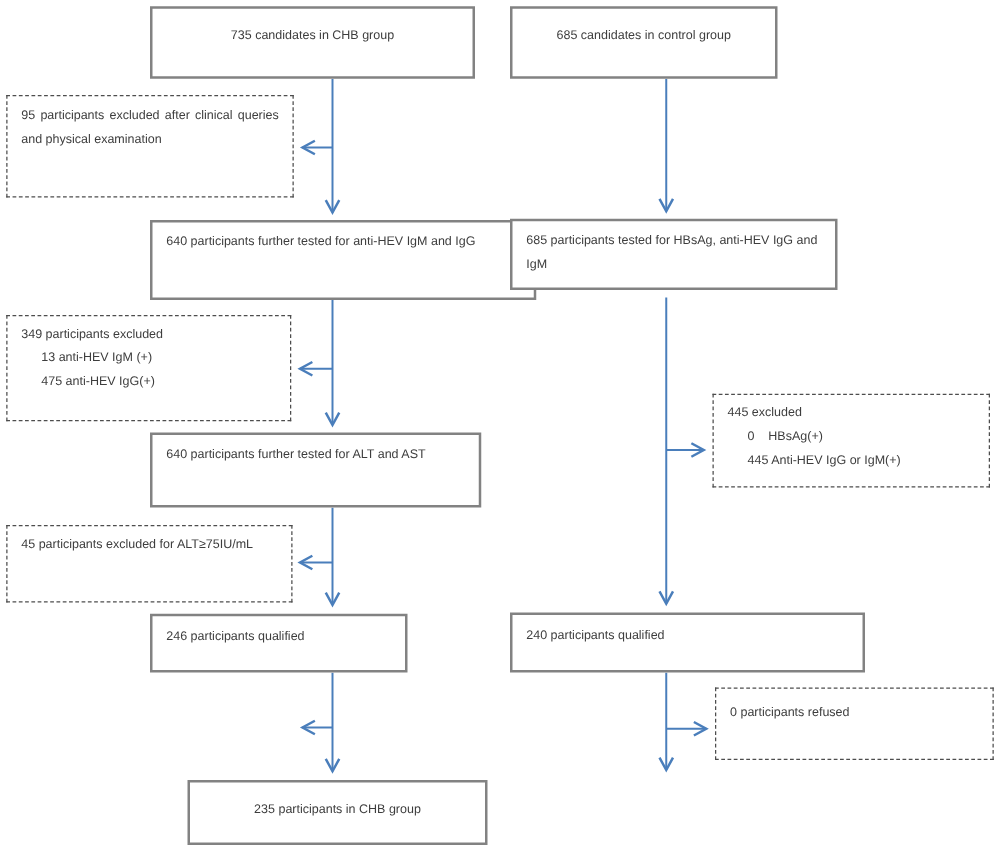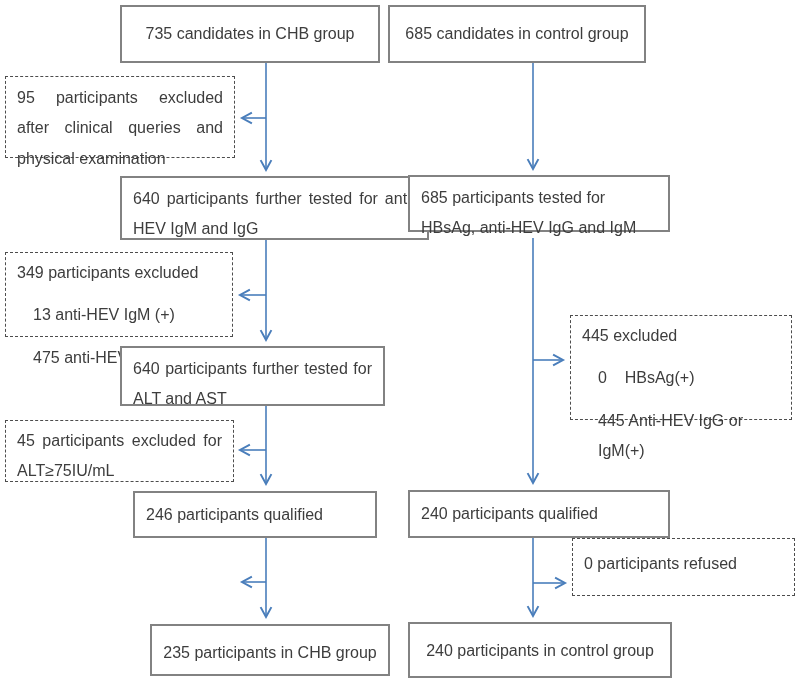--- a/index.html
+++ b/index.html
@@ -6,28 +6,28 @@
   .stage{
     position:relative;width:800px;height:681px;background:#ffffff;overflow:hidden;
     font-family:"Liberation Sans","DejaVu Sans",sans-serif;
     color:var(--text,#3d3d3d);
   }
   .arrow-layer{position:absolute;left:0;top:0;width:800px;height:681px;pointer-events:none;}
   .arrow{stroke:var(--arrow,#4A7EBB);stroke-width:1.6;fill:none;}
   .box{
     position:absolute;box-sizing:border-box;background:#ffffff;
     border:2px solid var(--solid-border,#828282);
-    font-size:16px;line-height:1.9;padding:8px 11px;
+    font-size:10px;line-height:1.9;padding:8px 11px;
   }
   .box.dashed{border:1px dashed var(--dashed-border,#4d4d4d);}
   .box.center{text-align:center;}
   .box.justify{text-align:justify;}
   .box.pad-top{padding-top:12px;}
   .line{white-space:pre-wrap;}
-  .line.indent{padding-left:16px;margin-top:12px;}
+  .line.indent{padding-left:16px;}
 </style>
 </head>
 <body>
 
 <div class="stage">
 
   <svg class="arrow-layer" width="800" height="681" viewBox="0 0 800 681" aria-hidden="true">
     <defs>
       <marker id="ah" viewBox="0 0 8 8" refX="6.5" refY="4" markerWidth="9" markerHeight="9" orient="auto-start-reverse">
         <path d="M1,1 L6.5,4 L1,7" fill="none" stroke="#4A7EBB" stroke-width="1.1"></path>
@@ -57,34 +57,33 @@
   <div class="box dashed" style="left:5px;top:252px;width:228px;height:85px;padding-top:5px">
     <div class="line">349 participants excluded</div>
     <div class="line indent">13 anti-HEV IgM (+)</div>
     <div class="line indent">475 anti-HEV IgG(+)</div>
   </div>
 
   <div class="box justify" style="left:120px;top:346px;width:265px;height:60px;padding-top:6px">640 participants further tested for ALT and AST</div>
 
   <div class="box dashed justify" style="left:5px;top:420px;width:229px;height:62px;padding-top:5px">45 participants excluded for ALT≥75IU/mL</div>
 
-  <div class="box" style="left:133px;top:491px;width:244px;height:47px;padding-top:7px">246 participants qualified</div>
+  <div class="box" style="left:120px;top:491px;width:206px;height:47px;padding-top:7px">246 participants qualified</div>
 
 
   <div class="box center pad-top" style="left:150px;top:624px;width:240px;height:52px">235 participants in CHB group</div>
 
-  <div class="box center pad-top" style="left:388px;top:5px;width:258px;height:58px">685 candidates in control group</div>
+  <div class="box center pad-top" style="left:408px;top:5px;width:214px;height:58px">685 candidates in control group</div>
 
   <div class="box" style="left:408px;top:175px;width:262px;height:57px;padding-top:6px">685 participants tested for HBsAg, anti-HEV IgG and IgM</div>
 
-  <div class="box dashed" style="left:570px;top:315px;width:222px;height:105px;padding-top:5px">
+  <div class="box dashed" style="left:570px;top:315px;width:222px;height:75px;padding-top:5px">
     <div class="line">445 excluded</div>
     <div class="line indent">0    HBsAg(+)</div>
     <div class="line indent">445 Anti-HEV IgG or IgM(+)</div>
   </div>
 
-  <div class="box" style="left:408px;top:490px;width:262px;height:48px;padding-top:7px">240 participants qualified</div>
+  <div class="box" style="left:408px;top:490px;width:284px;height:48px;padding-top:7px">240 participants qualified</div>
 
-  <div class="box dashed" style="left:572px;top:538px;width:223px;height:58px;padding-top:10px">0 participants refused</div>
+  <div class="box dashed" style="left:572px;top:550px;width:223px;height:58px;padding-top:10px">0 participants refused</div>
 
-  <div class="box center pad-top" style="left:408px;top:622px;width:264px;height:56px">240 participants in control group</div>
 
 </div>
 
 </body></html>

